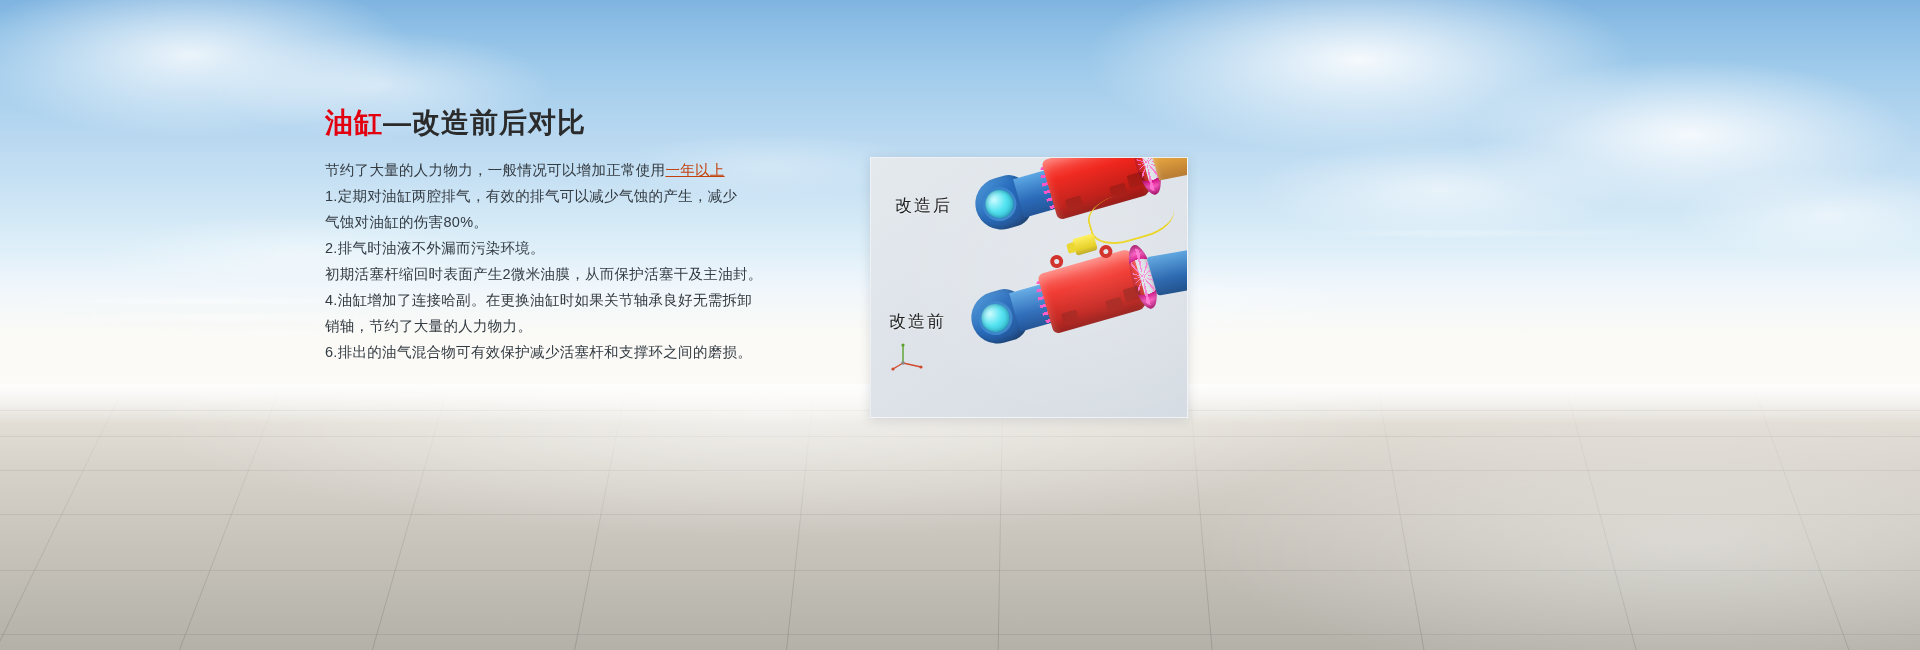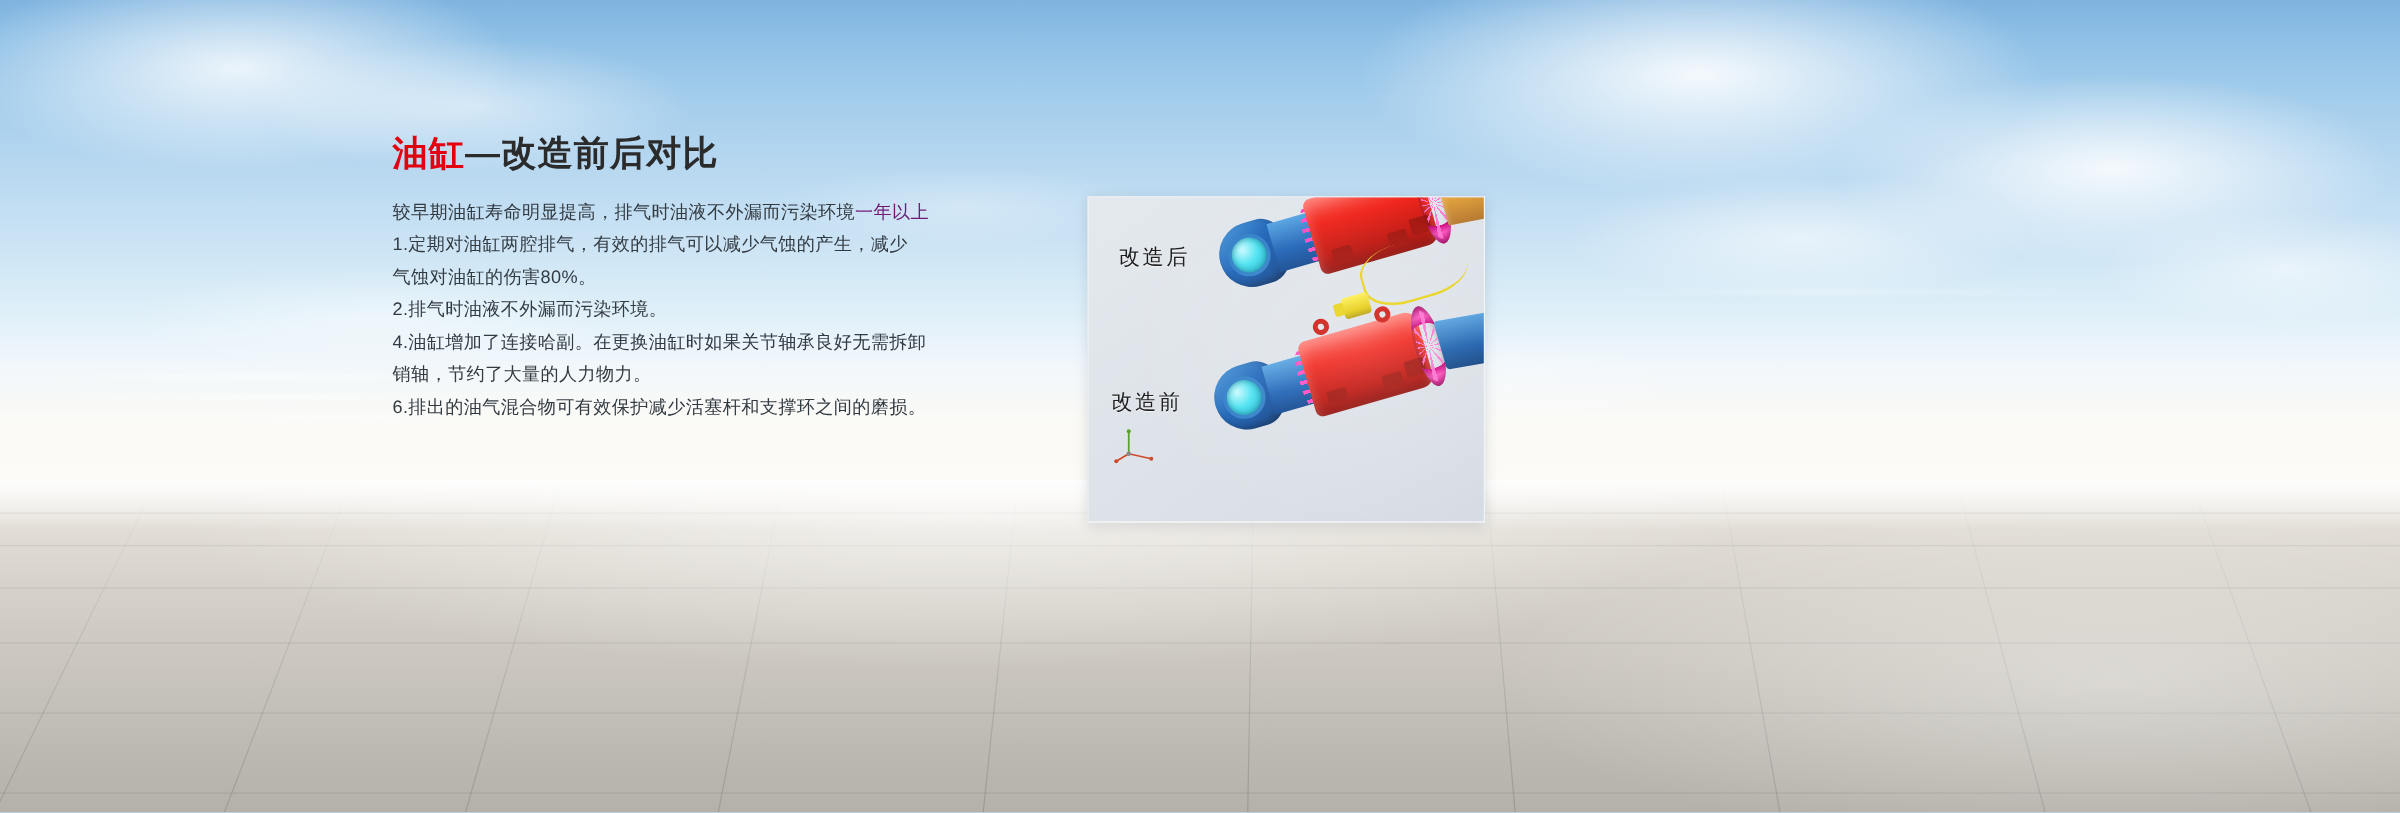--- a/index.html
+++ b/index.html
@@ -63,36 +63,36 @@
   .gv { width:1px; top:0; height:266px;
         background:linear-gradient(to bottom, rgba(120,120,115,0), rgba(120,120,115,.4)); }
   .tile-shade {
     position:absolute; inset:0;
     background:
       radial-gradient(ellipse 900px 180px at 40% 10%, rgba(255,255,255,.55), rgba(255,255,255,0) 70%),
       radial-gradient(ellipse 700px 200px at 88% 60%, rgba(255,255,255,.35), rgba(255,255,255,0) 70%);
   }
 
   
-  .content { position:absolute; left:314px; top:106px; width:560px; }
+  .content { position:absolute; left:325px; top:106px; width:560px; }
   .headline {
     font-size:28px; font-weight:bold; color:#2b2b2b; letter-spacing:1px;
     line-height:34px; white-space:nowrap;
   }
   .headline .hl-red { color:#e3000f; }
   .subtitle {
     margin-top:6px; font-size:14.5px; color:#7a7f85; letter-spacing:.2px;
     line-height:20px; white-space:nowrap;
   }
   .bodytext { margin-top:17px; }
   .bline {
     font-size:14.5px; color:#333b42; line-height:26px; white-space:nowrap;
     letter-spacing:.3px;
   }
-  .bline .em-red { color:#701a75; }
+  .bline .em-red { color:#c2410c;text-decoration:underline; }
 
   
   .panel {
     position:absolute; left:870px; top:157px; width:318px; height:261px;
     background:linear-gradient(145deg,#e4e9ee 0%, #dfe4ea 40%, #d6dce3 100%);
     border:1px solid rgba(255,255,255,.55);
     box-shadow:0 2px 10px rgba(60,80,100,.18);
     overflow:hidden;
   }
   .panel-label {
@@ -240,25 +240,26 @@
     <div class="gl gv" style="left:1800px; transform:skewX(20deg)"></div>
     <div class="tile-shade"></div>
   </div>
 
   <div class="content">
 
     <div class="headline"><span class="hl-red">油缸</span><span>—改造前后对比</span></div>
 
 
     <div class="bodytext">
-      <div class="bline"><span>较早期油缸寿命明显提高，排气时油液不外漏而污染环境</span><span class="em-red">一年以上</span></div>
+      <div class="bline"><span>节约了大量的人力物力，一般情况可以增加正常使用</span><span class="em-red">一年以上</span></div>
 
       <div class="bline"><span>1.定期对油缸两腔排气，有效的排气可以减少气蚀的产生，减少</span></div>
       <div class="bline"><span>气蚀对油缸的伤害80%。</span></div>
       <div class="bline"><span>2.排气时油液不外漏而污染环境。</span></div>
+      <div class="bline"><span>初期活塞杆缩回时表面产生2微米油膜，从而保护活塞干及主油封。</span></div>
       <div class="bline"><span>4.油缸增加了连接哈副。在更换油缸时如果关节轴承良好无需拆卸</span></div>
       <div class="bline"><span>销轴，节约了大量的人力物力。</span></div>
       <div class="bline"><span>6.排出的油气混合物可有效保护减少活塞杆和支撑环之间的磨损。</span></div>
     </div>
   </div>
 
   <div class="panel">
 
     <div class="panel-label label-after">改造后</div>
     <div class="panel-label label-before">改造前</div>

